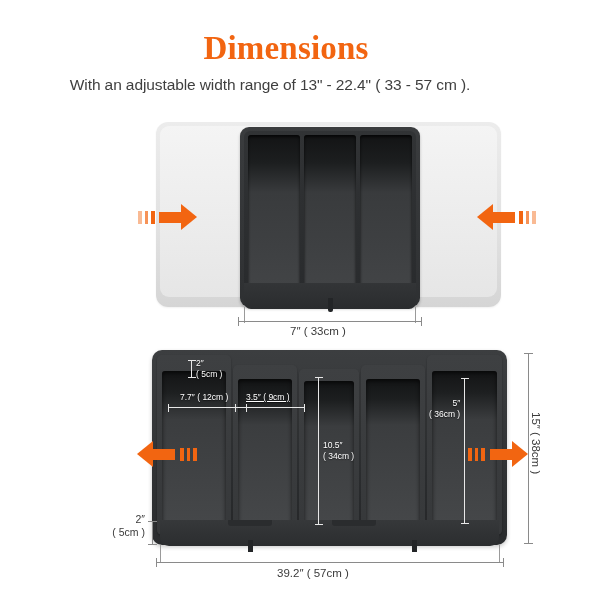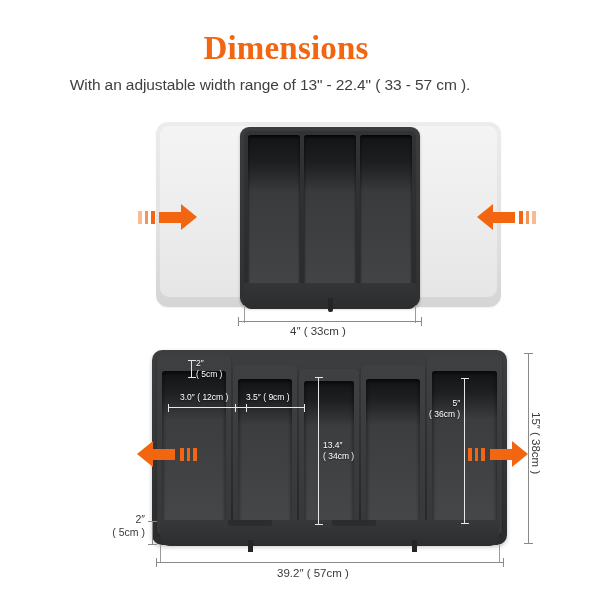--- a/index.html
+++ b/index.html
@@ -358,21 +358,21 @@
     <span class="trail">
       <i class="t3"></i>
         <i class="t2"></i>
         <i class="t1"></i>
     </span>
   </div>
 
   <div class="tickline" style="left:244px; top:307px; width:1px; height:16px;"></div>
   <div class="tickline" style="left:415px; top:307px; width:1px; height:16px;"></div>
   <div class="gline-h" style="left:238px; top:321px; width:184px;"></div>
-  <div class="gdim" style="left:290px; top:325px;">4″ ( 33cm )</div>
+  <div class="gdim" style="left:290px; top:325px;">7″ ( 33cm )</div>
 
   <div class="exp-outer"></div>
 
   <div class="exp-cells">
     <div class="exp-cell c1">
       <div class="well"></div>
     </div>
     <div class="exp-cell c2">
       <div class="well"></div>
     </div>
@@ -413,29 +413,29 @@
     <span class="arrow-body" style="margin-left:5px"></span>
     <span class="arrow-head right"></span>
   </div>
 
   <div class="wline-v" style="left:191px; top:360px; height:18px;"></div>
   <div class="wdim" style="left:196px; top:358px;">
     <span>2″</span><br>
     <span>( 5cm )</span>
   </div>
 
-  <div class="wdim" style="left:180px; top:392px;">3.0″ ( 12cm )</div>
+  <div class="wdim" style="left:180px; top:392px;">7.7″ ( 12cm )</div>
   <div class="wline-h" style="left:168px; top:407px; width:79px;"></div>
 
-  <div class="wdim" style="left:246px; top:392px;">3.5″ ( 9cm )</div>
+  <div class="wdim" style="left:246px; top:392px;text-decoration:underline;">3.5″ ( 9cm )</div>
   <div class="wline-h" style="left:235px; top:407px; width:70px;"></div>
 
   <div class="wline-v" style="left:318px; top:377px; height:148px;"></div>
   <div class="wdim" style="left:323px; top:440px;">
-    <span>13.4″</span><br>
+    <span>10.5″</span><br>
     <span>( 34cm )</span>
   </div>
 
   <div class="wline-v" style="left:464px; top:378px; height:146px;"></div>
   <div class="wdim" style="left:429px; top:398px; text-align:right;">
     <span>5″</span><br>
     <span>( 36cm )</span>
   </div>
 
   <div class="gline-v" style="left:528px; top:353px; height:191px;"></div>

